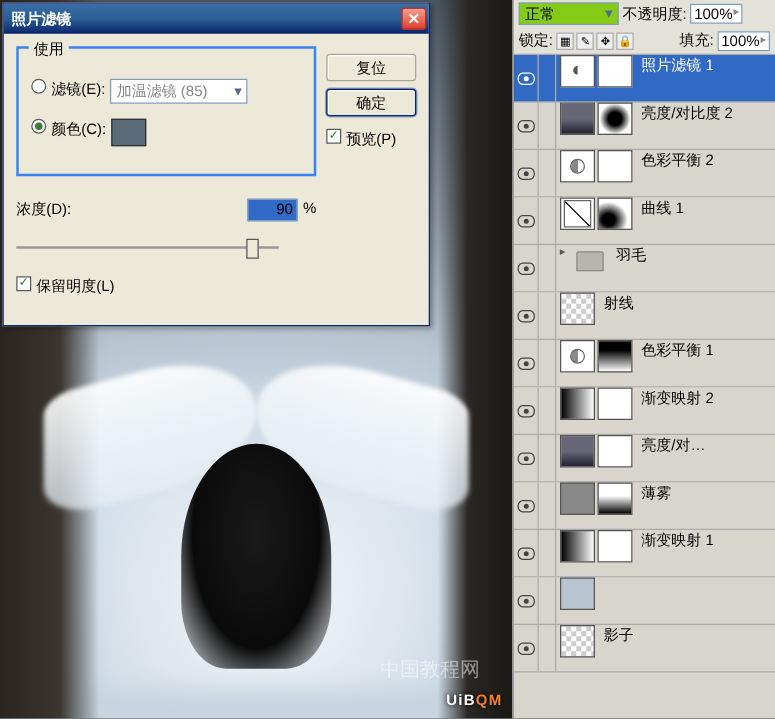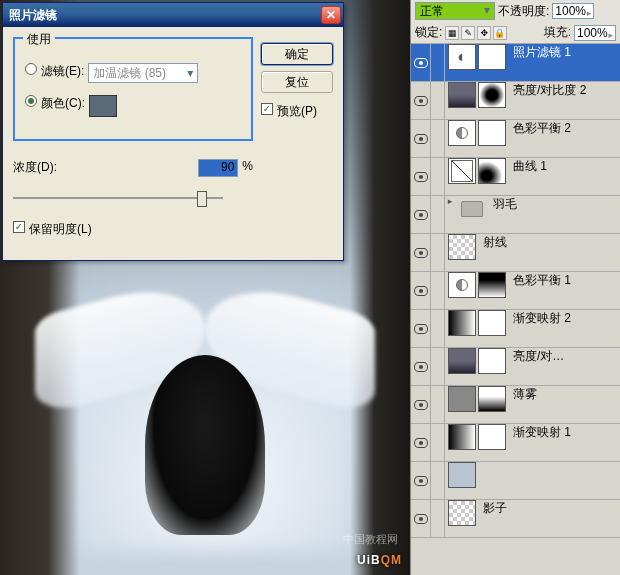--- a/index.html
+++ b/index.html
@@ -8,21 +8,21 @@
 .canvas::before{content:"";position:absolute;left:0;top:0;width:80px;height:100%;background:linear-gradient(90deg,#2a2520 0%,#3a3530 60%,transparent);}
 .canvas::after{content:"";position:absolute;right:0;top:0;width:60px;height:100%;background:linear-gradient(-90deg,#1a1815 0%,#2a2825 60%,transparent);}
 .knight{position:absolute;left:50%;bottom:40px;transform:translateX(-50%);width:120px;height:180px;background:radial-gradient(ellipse at 50% 40%,#1a1a1a 0%,#0a0a0a 60%,transparent);border-radius:50% 50% 30% 30%;z-index:3}
 .wings{position:absolute;left:50%;bottom:160px;transform:translateX(-50%);width:340px;height:120px;z-index:2}
 .wings::before,.wings::after{content:"";position:absolute;top:0;width:170px;height:100px;background:linear-gradient(180deg,rgba(255,255,255,.9),rgba(230,238,245,.7));filter:blur(2px)}
 .wings::before{left:0;transform:skewY(-15deg);border-radius:20% 80% 60% 40%}
 .wings::after{right:0;transform:skewY(15deg);border-radius:80% 20% 40% 60%}
 .clouds{position:absolute;left:80px;right:60px;top:200px;height:350px;background:radial-gradient(circle at 50% 80%,rgba(255,255,255,.8),rgba(200,215,230,.4) 60%,transparent);filter:blur(8px);z-index:1}
 .watermark{position:absolute;right:8px;bottom:6px;color:#fff;font-weight:bold;font-size:18px;text-shadow:0 0 4px #000;z-index:5;letter-spacing:1px}
 .watermark .q{color:#f08030}
-.wm2{position:absolute;right:12px;bottom:28px;color:rgba(255,255,255,.5);font-size:11px;z-index:5}
+.wm2{position:absolute;right:26px;bottom:28px;color:rgba(255,255,255,.5);font-size:16px;z-index:5}
 
 
 .dialog{position:absolute;left:2px;top:2px;width:342px;background:#ece9d8;border:1px solid #0a246a;z-index:10;box-shadow:2px 2px 4px rgba(0,0,0,.3)}
 .titlebar{height:24px;background:linear-gradient(180deg,#3a6ea5 0%,#2a5e95 50%,#0a246a);display:flex;align-items:center;padding:0 2px 0 6px;color:#fff;font-weight:bold}
 .titlebar .tt{flex:1}
 .closebtn{width:20px;height:18px;background:linear-gradient(180deg,#f5a090,#e04030);border:1px solid #c03020;border-radius:3px;color:#fff;display:flex;align-items:center;justify-content:center;font-weight:bold;font-size:11px}
 .dlgbody{padding:10px;display:flex;gap:8px}
 .leftcol{flex:1}
 .fieldset{border:2px solid #3b82f6;padding:12px 10px 10px;position:relative}
 .fieldset .legend{position:absolute;top:-8px;left:8px;background:#ece9d8;padding:0 4px}
@@ -44,21 +44,21 @@
 .rightcol{width:72px;display:flex;flex-direction:column;gap:6px;padding-top:6px}
 .btn{border:1px solid #aca899;background:#ece9d8;height:22px;display:flex;align-items:center;justify-content:center;box-shadow:inset 1px 1px #fff;border-radius:3px}
 .btn.def{border:1px solid #0a246a;box-shadow:0 0 0 1px #88a0c8,inset 1px 1px #fff}
 
 
 .layers{position:absolute;right:0;top:0;width:210px;height:575px;background:#d8d5cc;border-left:1px solid #888;display:flex;flex-direction:column}
 .opthead{display:flex;flex-direction:column;border-bottom:1px solid #aaa;background:#e4e1d8}
 .optrow{display:flex;align-items:center;padding:2px 4px;gap:3px}
 .blendsel{border:1px solid #7f9db9;background:#84cc16;height:18px;flex:1;display:flex;align-items:flex-start;padding:0 4px;max-width:80px}
 .blendsel::after{content:"▾";margin-left:auto;color:#5a6a8a}
-.pct{border:1px solid #7f9db9;background:#fff;height:16px;width:42px;display:flex;align-items:flex-end;padding:0 2px}
+.pct{border:1px solid #7f9db9;background:#fff;height:16px;width:42px;display:flex;align-items:flex-start;padding:0 2px}
 .pct::after{content:"▸";margin-left:auto;color:#888;font-size:9px}
 .lockicons{display:flex;gap:2px;align-items:center}
 .ic{width:14px;height:14px;border:1px solid #aaa;display:flex;align-items:center;justify-content:center;font-size:9px;background:#eee}
 .layerlist{flex:1;overflow:hidden}
 .layer{display:flex;align-items:flex-start;height:38px;border-bottom:1px solid #aaa;background:#d8d5cc}
 .layer.sel{background:#316ac5;color:#fff}
 .vis{width:20px;height:100%;border-right:1px solid #aaa;display:flex;align-items:center;justify-content:center}
 .eye{width:14px;height:10px;border:1px solid #444;border-radius:60%/100%;position:relative;display:flex;align-items:center;justify-content:center}
 .eye::after{content:"";width:4px;height:4px;background:#444;border-radius:50%}
 .linkc{width:14px;height:100%;border-right:1px solid #aaa}
@@ -129,25 +129,25 @@
         <div class="slider">
           <div class="thumb" style="left:90%"></div>
         </div>
         <div class="row" style="margin-top:14px">
           <span class="cbx chk"></span>
           <span><span class="underl">保留明度(L)</span></span>
         </div>
       </div>
     </div>
     <div class="rightcol">
+      <div class="btn">
+          <span>复位</span>
+        </div>
       <div class="btn def">
           <span>确定</span>
-        </div>
-      <div class="btn">
-          <span>复位</span>
         </div>
       <div class="row" style="margin-top:4px">
         <span class="cbx chk"></span>
         <span><span class="underl">预览(P)</span></span>
       </div>
     </div>
   </div>
 </div>
 
 <div class="layers">

